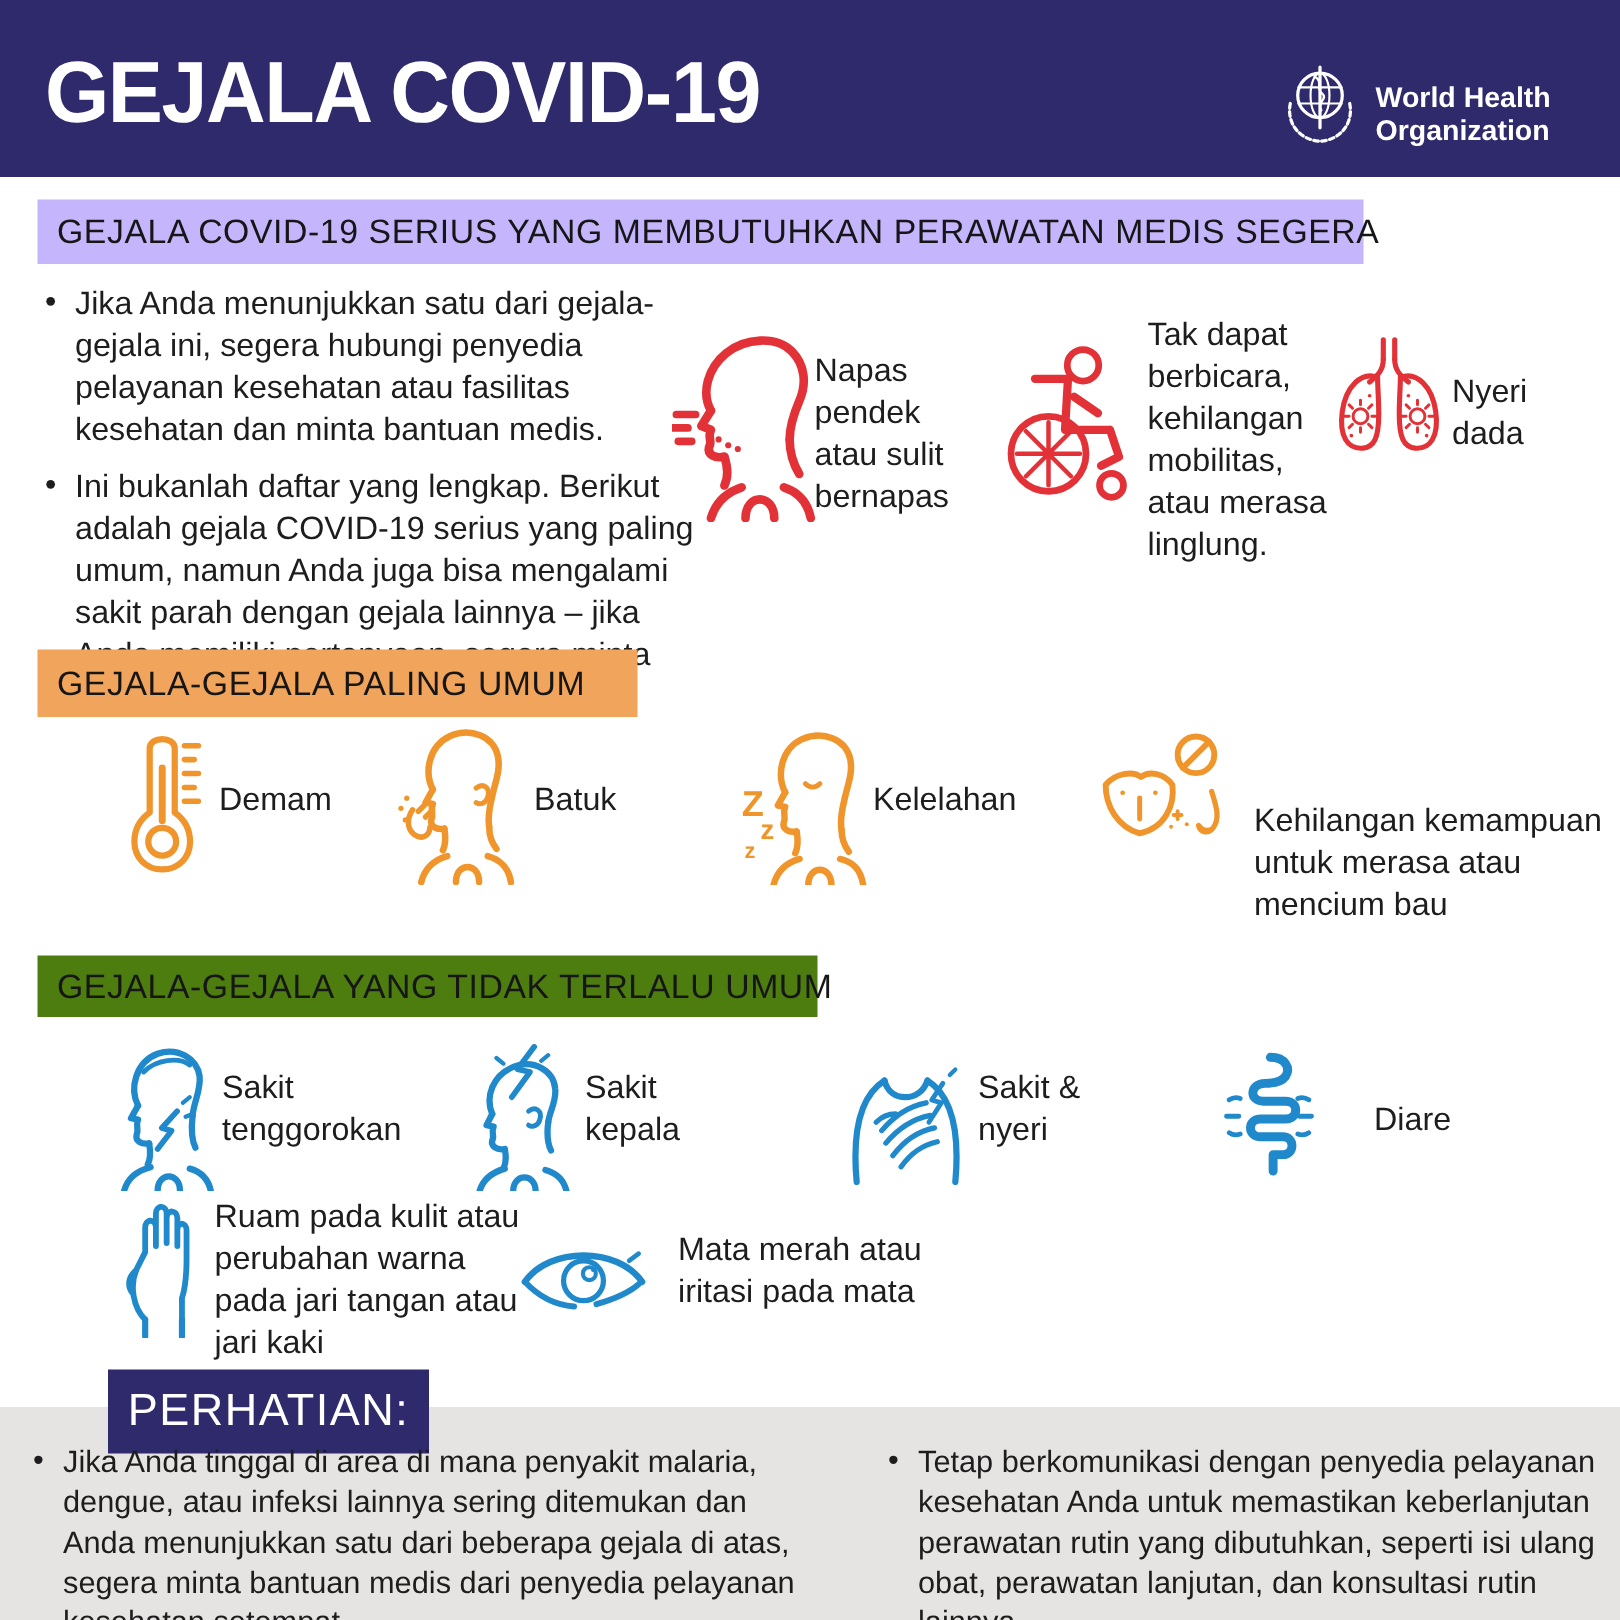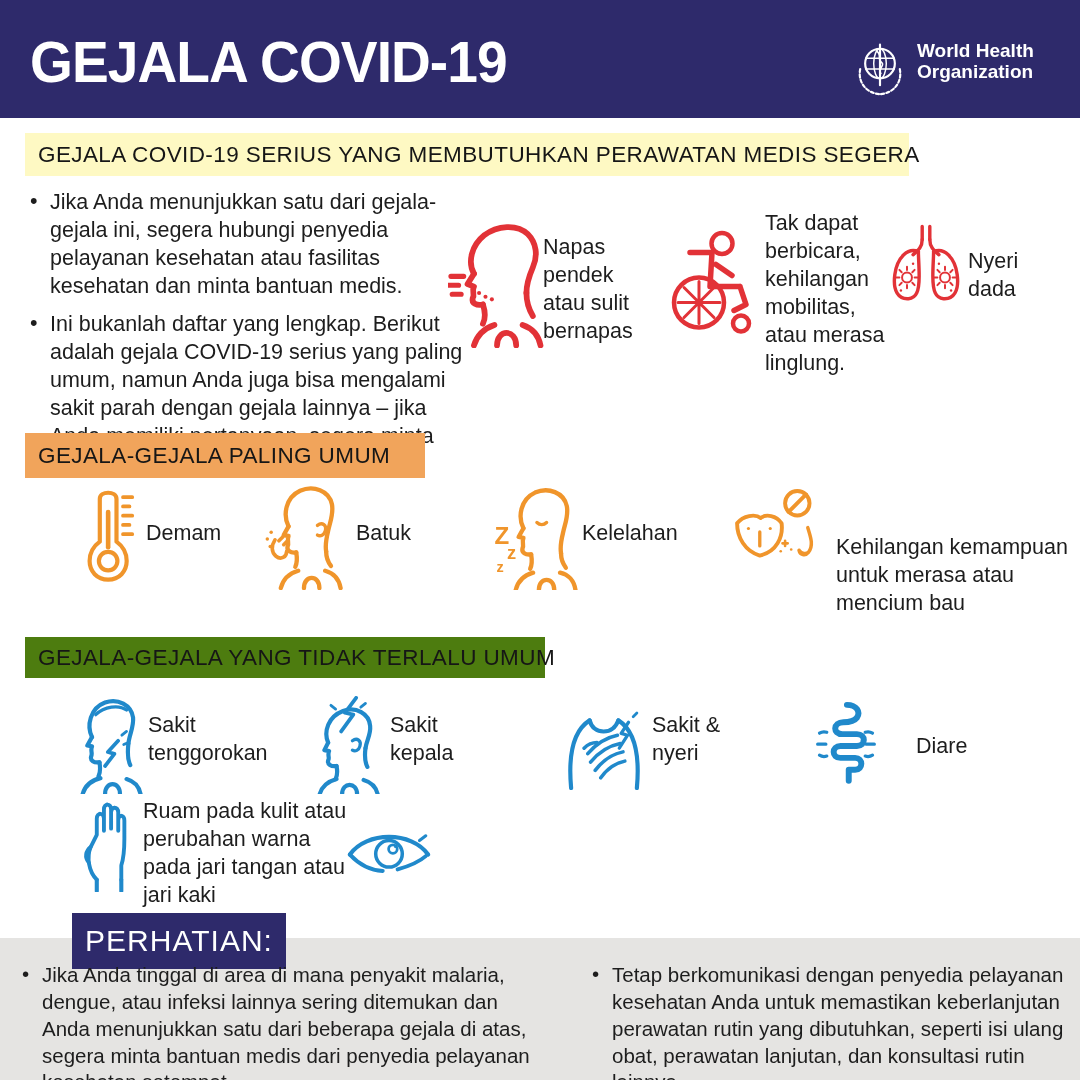--- a/index.html
+++ b/index.html
@@ -3,26 +3,26 @@
 <meta charset="utf-8">
 <style>
   html,body{margin:0;padding:0;background:#fff;}
   #canvas{position:relative;width:1080px;height:1080px;background:#fff;overflow:hidden;
           font-family:"Liberation Sans",sans-serif;color:#1d1d1d;}
   .abs{position:absolute;}
   
   #hdr{left:0;top:0;width:1080px;height:118px;background:#2e2a6b;}
   #title{left:30px;top:28px;font-size:58px;font-weight:800;color:#fff;letter-spacing:-1px;
          transform:scaleX(.95);transform-origin:left;white-space:nowrap;}
-  #wholgo{left:853px;top:40px;display:flex;align-items:flex-start;gap:10px;color:#fff;}
+  #wholgo{left:853px;top:40px;display:flex;align-items:flex-end;gap:10px;color:#fff;}
   #wholgo .wtxt{font-size:19px;font-weight:bold;line-height:1.12;}
   
   .banner{display:flex;align-items:center;padding:0 13px;font-size:22.5px;font-weight:500;
           letter-spacing:.4px;color:#161616;white-space:nowrap;box-sizing:border-box;}
-  #ban-serious{left:25px;top:133px;width:884px;height:43px;background:#fef9c3;}
+  #ban-serious{left:25px;top:133px;width:884px;height:43px;background:#c4b5fd;}
   #ban-common{left:25px;top:433px;width:400px;height:45px;background:#f1a45b;}
   #ban-uncommon{left:25px;top:637px;width:520px;height:41px;background:#4d7c0f;}
   #ban-attention{left:72px;top:913px;width:214px;height:56px;background:#2e2a6b;color:#fff;
                  font-size:30px;letter-spacing:1px;justify-content:center;font-weight:500;}
   
   ul.blist{margin:0;padding:0;list-style:none;}
   ul.blist li{position:relative;padding-left:22px;margin-bottom:9px;}
   ul.blist li::before{content:"•";position:absolute;left:2px;top:-1px;}
   #serious-bullets{left:28px;top:188px;width:448px;font-size:21.5px;line-height:1.31;}
   .lbl{font-size:21.5px;line-height:1.3;color:#1d1d1d;}
@@ -241,20 +241,21 @@
   <span class="abs icon blu" style="left:346px;top:824px;width:86px;height:58px;">
     <svg viewBox="0 0 110 72">
       <path d="M5,38 C26,8 84,8 105,38" style="stroke-width:5.5"></path>
       <path d="M5,38 C18,52 32,58 47,59 M66,57 C80,53 94,47 102,40" style="stroke-width:5"></path>
       <path d="M94,20 L102,14" style="stroke-width:4"></path>
       <circle cx="55" cy="37" r="17"></circle>
       <circle cx="60" cy="31" r="5.5" style="stroke-width:3.5"></circle>
       <circle class="f" cx="63" cy="28" r="1.6"></circle>
     </svg>
   </span>
+  <div class="abs lbl" style="left:452px;top:820px;width:172px;">Mata merah atau iritasi pada mata</div>
 
   <div class="abs" id="footer"></div>
   <div class="abs banner" id="ban-attention">PERHATIAN:</div>
 
   <ul class="abs blist" id="att-left">
     <li>Jika Anda tinggal di area di mana penyakit malaria, dengue, atau infeksi lainnya sering ditemukan dan Anda menunjukkan satu dari beberapa gejala di atas, segera minta bantuan medis dari penyedia pelayanan kesehatan setempat.</li>
   </ul>
   <ul class="abs blist" id="att-right">
     <li>Tetap berkomunikasi dengan penyedia pelayanan kesehatan Anda untuk memastikan keberlanjutan perawatan rutin yang dibutuhkan, seperti isi ulang obat, perawatan lanjutan, dan konsultasi rutin lainnya.</li>
   </ul>

